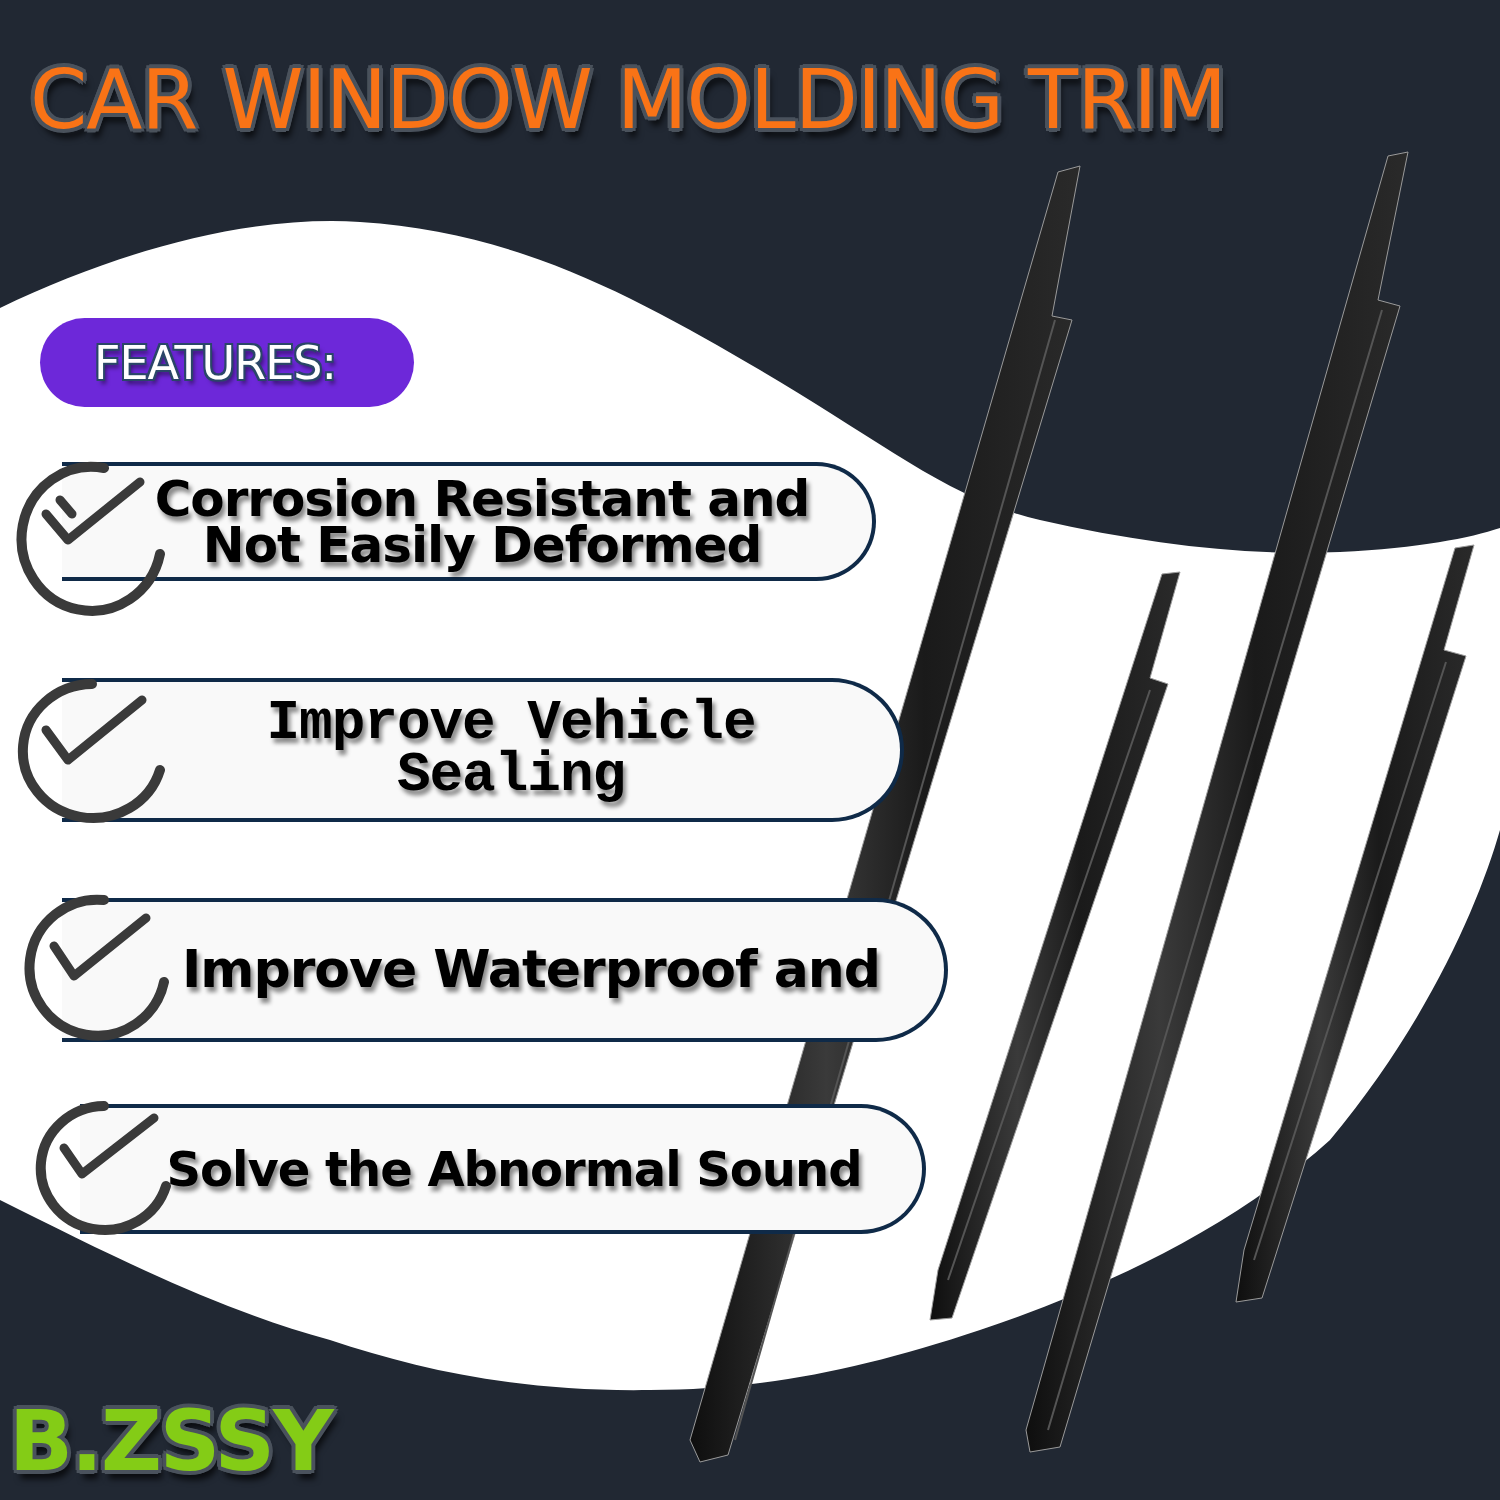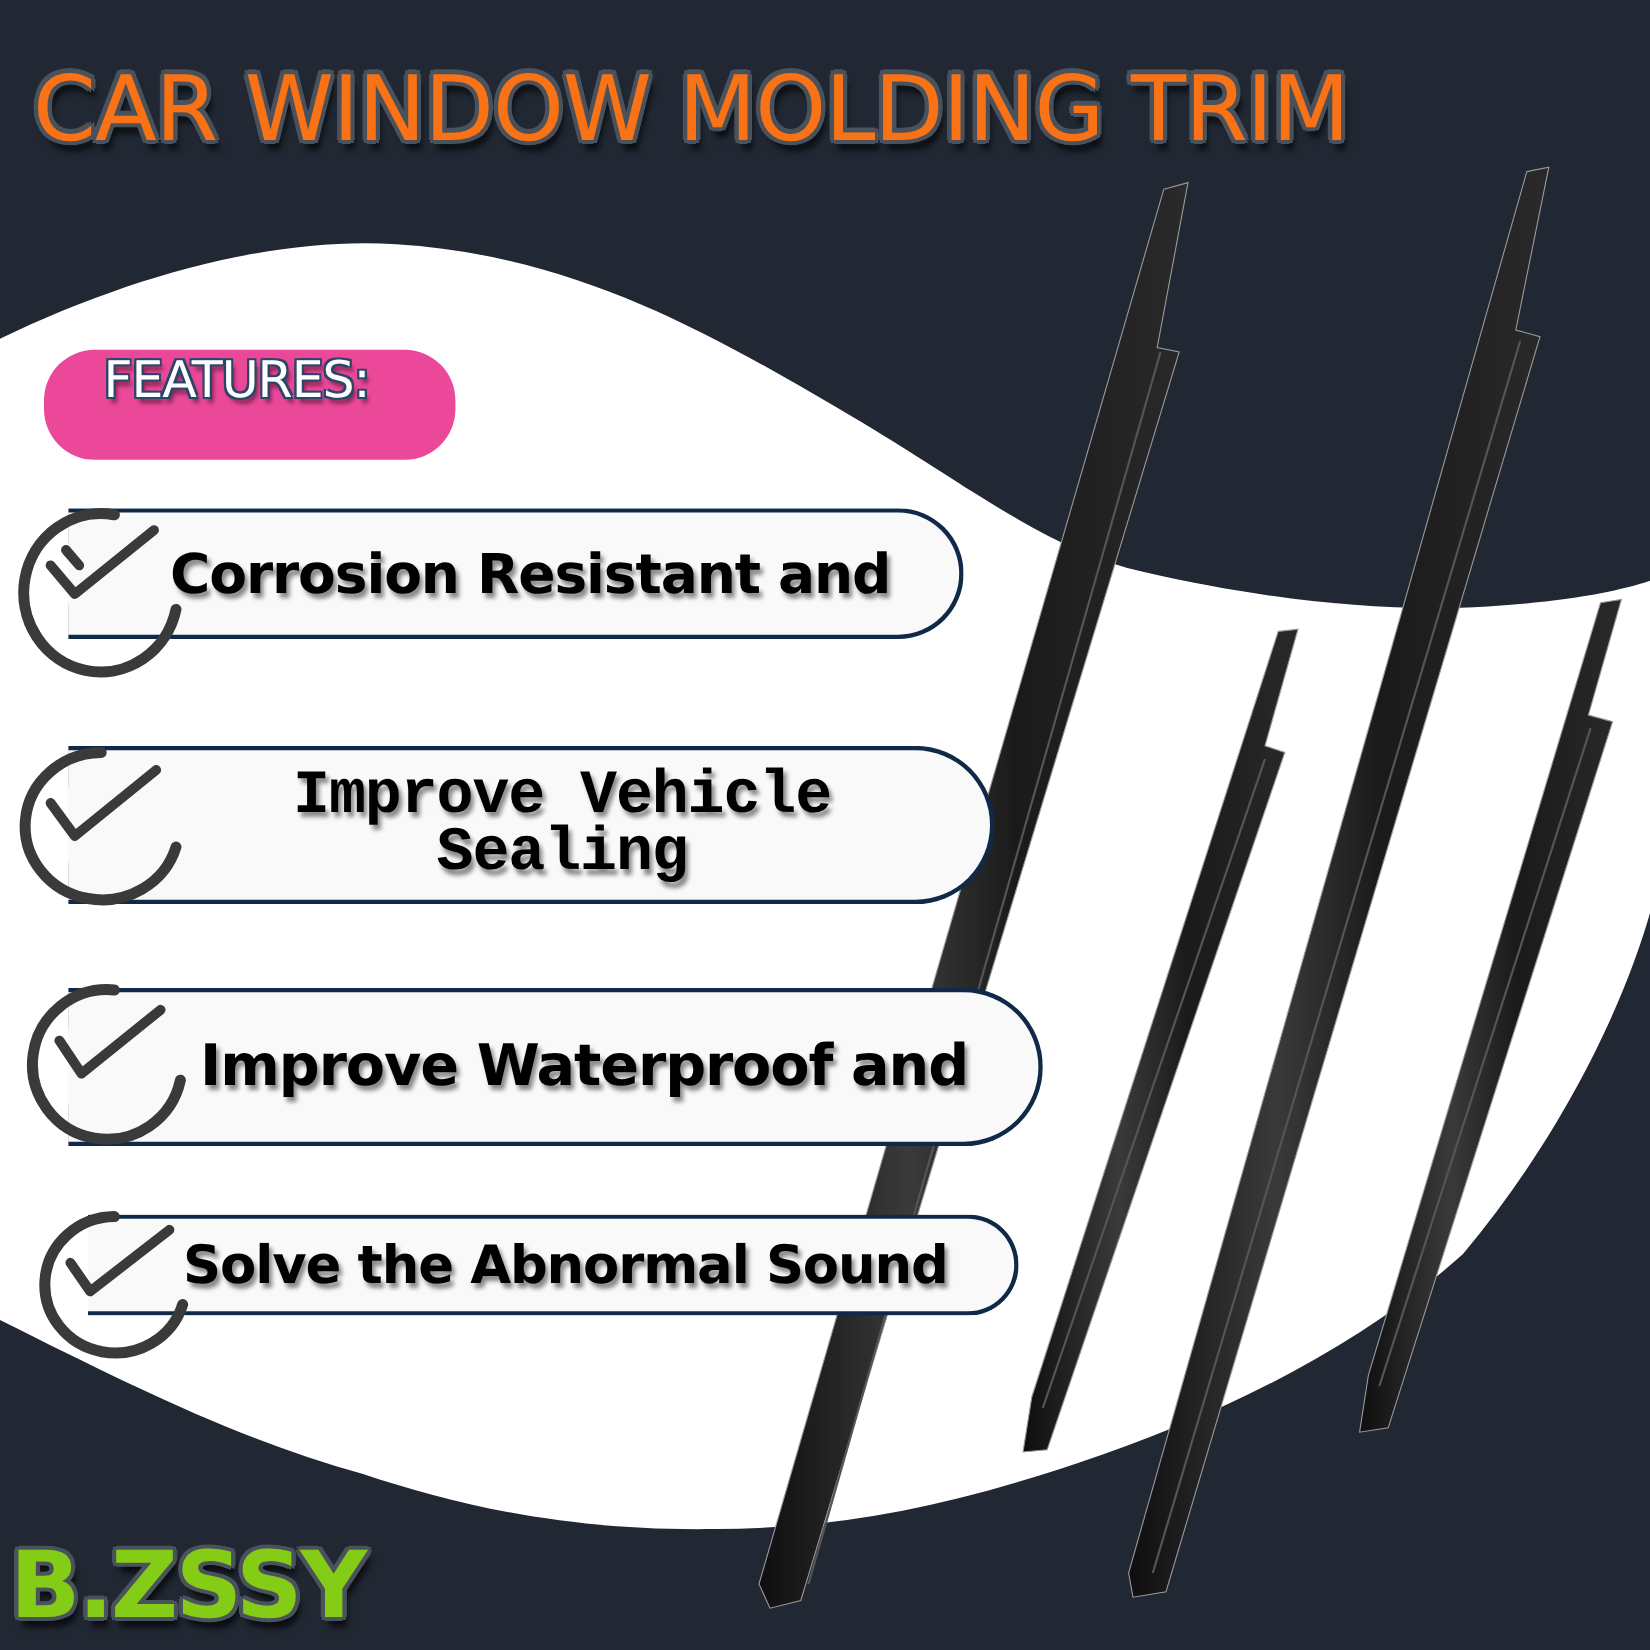--- a/index.html
+++ b/index.html
@@ -18,23 +18,23 @@
     .brand {
       position: absolute; left: 9px; top: 1392px; margin: 0;
       font-family: "DejaVu Sans", sans-serif; font-size: 84px; font-weight: bold;
       color: #84cc16; letter-spacing: -2px; white-space: nowrap;
       text-shadow:
         3px 3px 0 #4a525c, -3px -3px 0 #4a525c, 3px -3px 0 #4a525c, -3px 3px 0 #4a525c,
         0 4px 0 #4a525c, 0 -4px 0 #4a525c, 4px 0 0 #4a525c, -4px 0 0 #4a525c,
         4px 9px 6px rgba(0,0,0,0.7);
     }
     .features-pill {
-      position: absolute; left: 40px; top: 318px; width: 374px; height: 100px;
-      border-radius: 46px; background: #ec4899;
-      display: flex; 
+      position: absolute; left: 40px; top: 318px; width: 374px; height: 89px;
+      border-radius: 46px; background: #6d28d9;
+      display: flex; align-items: center;
     }
     .features-pill span {
       margin-left: 54px; color: #ffffff; font-size: 46px; letter-spacing: -1px;
       font-family: "DejaVu Sans", sans-serif;
       text-shadow: 2px 2px 0 #2a4668, -2px -2px 0 #2a4668, 2px -2px 0 #2a4668, -2px 2px 0 #2a4668, 3px 5px 4px rgba(0,0,0,0.5);
     }
     .feature {
       position: absolute; background: #f9f9f9;
       border: 4px solid #0f2a48; border-radius: 0 75px 75px 0;
       border-left: none; box-sizing: border-box;
@@ -92,20 +92,21 @@
 
   <g>
     <path d="M1455,548 L1474,545 L1444,650 L1466,656 L1262,1298 L1236,1302 L1244,1250 Z" fill="url(#trimG)" stroke="#9a9a9a" stroke-width="1"></path>
     <path d="M1446,662 L1254,1260" stroke="#555" stroke-width="2"></path>
   </g>
 </svg>
 
 <div class="feature" style="left:62px; top:462px; width:814px; height:119px;">
   <div class="text" style="left:90px; right:60px; font-size:50px;">
     <span>Corrosion Resistant and</span>
+    <span>Not Easily Deformed</span>
   </div>
 </div>
 <svg class="check" style="left:12px; top:458px;" width="160" height="164" viewBox="0 0 160 164">
   <path d="M92,10 A70,72 0 1 0 148,96" fill="none" stroke="#3a3a3a" stroke-width="10" stroke-linecap="round"></path>
   <path d="M48,42 L60,56 M34,56 L56,82 L128,24" fill="none" stroke="#3a3a3a" stroke-width="9" stroke-linecap="round" stroke-linejoin="round"></path>
 </svg>
 
 <div class="feature" style="left:62px; top:678px; width:842px; height:144px;">
   <div class="text" style="left:90px; right:30px; font-size:56px;font-family:Liberation Mono, monospace;">
     <span>Improve Vehicle Sealing</span>
@@ -119,21 +120,21 @@
 <div class="feature" style="left:62px; top:898px; width:886px; height:144px;">
   <div class="text" style="left:116px; right:60px; font-size:52px;">
     <span>Improve Waterproof and</span>
   </div>
 </div>
 <svg class="check" style="left:18px; top:890px;" width="160" height="156" viewBox="0 0 160 156">
   <path d="M86,10 A68,68 0 1 0 146,92" fill="none" stroke="#3a3a3a" stroke-width="10" stroke-linecap="round"></path>
   <path d="M36,56 L56,86 L128,28" fill="none" stroke="#3a3a3a" stroke-width="9" stroke-linecap="round" stroke-linejoin="round"></path>
 </svg>
 
-<div class="feature" style="left:80px; top:1104px; width:846px; height:92px;">
+<div class="feature" style="left:80px; top:1104px; width:846px; height:130px;">
   <div class="text" style="left:86px; right:60px; font-size:48px;">
     <span>Solve the Abnormal Sound</span>
   </div>
 </div>
 <svg class="check" style="left:30px; top:1098px;" width="150" height="140" viewBox="0 0 150 140">
   <path d="M74,8 A64,62 0 1 0 136,88" fill="none" stroke="#3a3a3a" stroke-width="10" stroke-linecap="round"></path>
   <path d="M34,50 L52,76 L124,20" fill="none" stroke="#3a3a3a" stroke-width="9" stroke-linecap="round" stroke-linejoin="round"></path>
 </svg>
 
 <h2 class="brand">B.ZSSY</h2>

